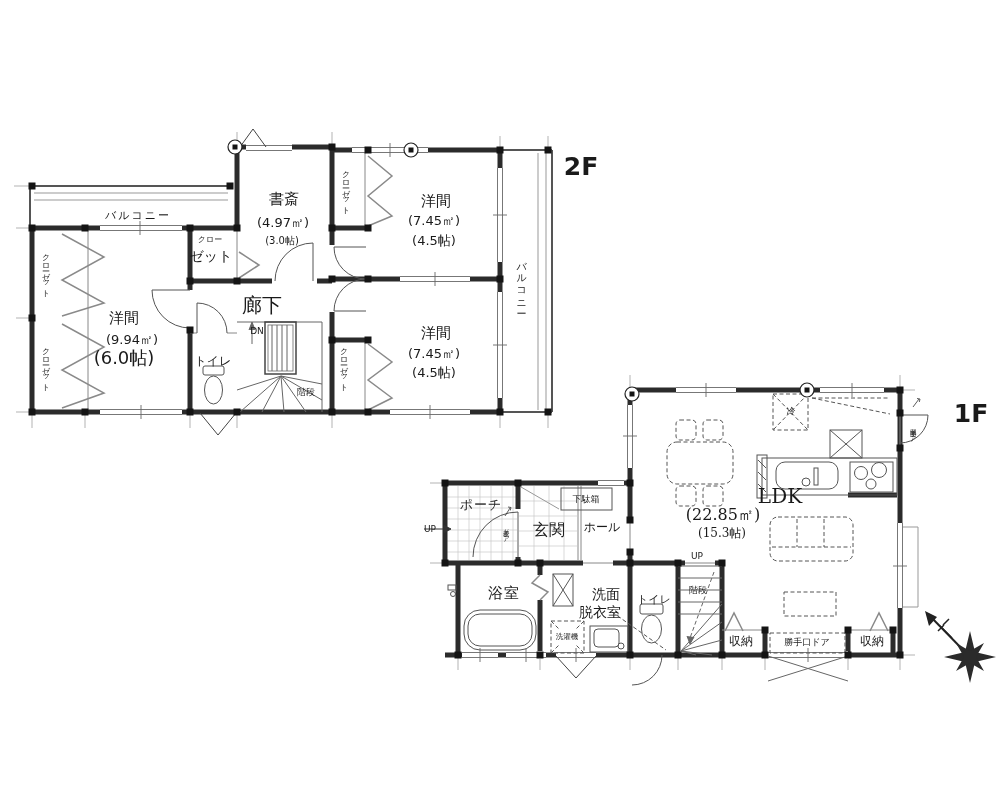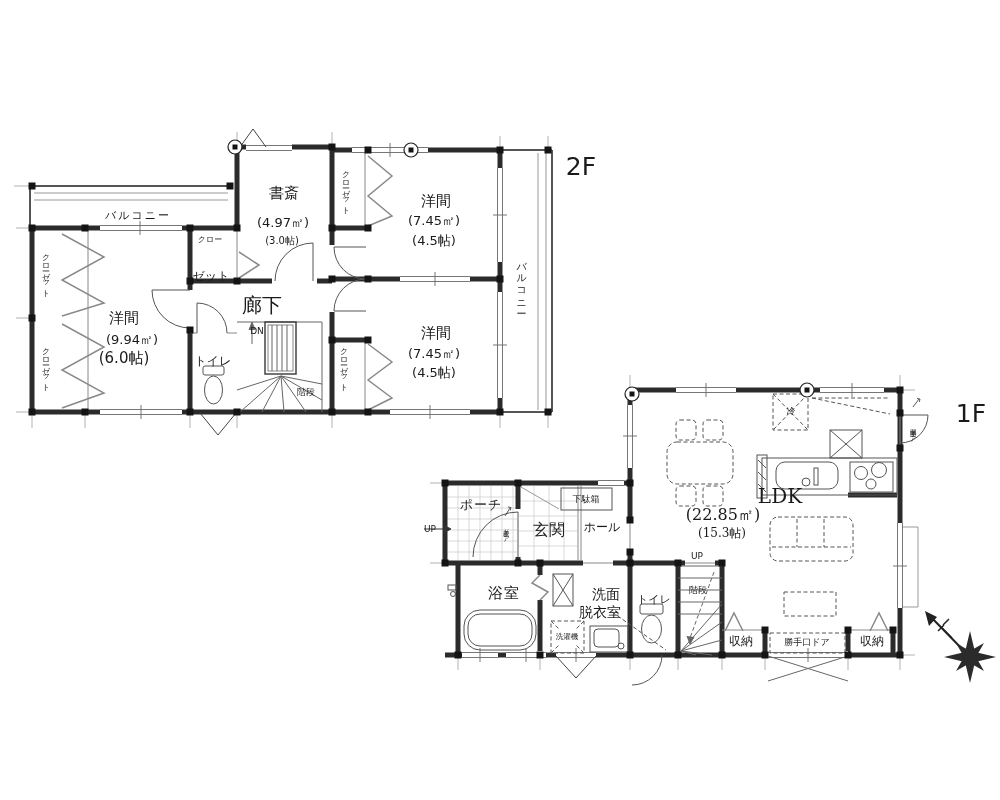--- a/index.html
+++ b/index.html
@@ -2,21 +2,21 @@
 <html><head>
 <meta charset="utf-8">
 <style>
   html,body{margin:0;padding:0;background:#fff;}
   #plan{position:relative;width:1000px;height:800px;background:#fff;overflow:hidden;
         font-family:"DejaVu Sans","Liberation Sans",sans-serif;color:#1a1a1a;}
   #linework{position:absolute;left:0;top:0;}
   .lb{position:absolute;transform:translate(-50%,-50%);white-space:nowrap;color:#1a1a1a;line-height:1;}
   .v{writing-mode:vertical-rl;text-orientation:upright;}
   .serif{font-family:"DejaVu Serif","Liberation Serif",serif;}
-  .ftitle{font-size:25px;font-weight:400;}
+  .ftitle{font-size:25px;font-weight:700;}
 </style>
 </head>
 <body>
 
 <div id="plan">
 
 <svg id="linework" width="1000" height="800" viewBox="0 0 1000 800">
 
   <g stroke="#aaa" stroke-width="0.9" fill="none">
     <path d="M16,228 H32 M16,318 H32 M16,412 H32 M14,186 H30
@@ -288,26 +288,26 @@
     <polygon points="956,643 970,651 984,643 976,657 984,671 970,663 956,671 964,657" fill="#2b2b2b"></polygon>
   </g>
 </svg>
 
 <div class="lb ftitle" style="left:581px;top:166px">2F</div>
 <div class="lb" style="left:138px;top:215px;font-size:11px;letter-spacing:2px">バルコニー</div>
 <div class="lb v" style="left:45px;top:271px;font-size:8px">クローゼット</div>
 <div class="lb v" style="left:45px;top:365px;font-size:8px">クローゼット</div>
 <div class="lb" style="left:124px;top:318px;font-size:15px">洋間</div>
 <div class="lb" style="left:132px;top:339px;font-size:13px">(9.94㎡)</div>
-<div class="lb" style="left:124px;top:358px;font-size:15px">(6.0帖)</div>
-<div class="lb" style="left:284px;top:193px;font-size:15px">書斎</div>
+<div class="lb" style="left:124px;top:358px;font-size:18px">(6.0帖)</div>
+<div class="lb" style="left:284px;top:199px;font-size:15px">書斎</div>
 <div class="lb" style="left:283px;top:222px;font-size:13px">(4.97㎡)</div>
 <div class="lb" style="left:282px;top:241px;font-size:10px">(3.0帖)</div>
 <div class="lb" style="left:210px;top:240px;font-size:8px">クロー</div>
-<div class="lb" style="left:211px;top:276px;font-size:12px">ゼット</div>
+<div class="lb" style="left:211px;top:256px;font-size:14px">ゼット</div>
 <div class="lb" style="left:262px;top:305px;font-size:20px">廊下</div>
 <div class="lb" style="left:257px;top:331px;font-size:9px">DN</div>
 <div class="lb" style="left:213px;top:361px;font-size:12px">トイレ</div>
 <div class="lb" style="left:306px;top:392px;font-size:9px">階段</div>
 <div class="lb v" style="left:345px;top:188px;font-size:8px">クローゼット</div>
 <div class="lb v" style="left:343px;top:365px;font-size:8px">クローゼット</div>
 <div class="lb" style="left:436px;top:201px;font-size:15px">洋間</div>
 <div class="lb" style="left:434px;top:220px;font-size:13px">(7.45㎡)</div>
 <div class="lb" style="left:434px;top:240px;font-size:13px">(4.5帖)</div>
 <div class="lb" style="left:436px;top:333px;font-size:15px">洋間</div>

